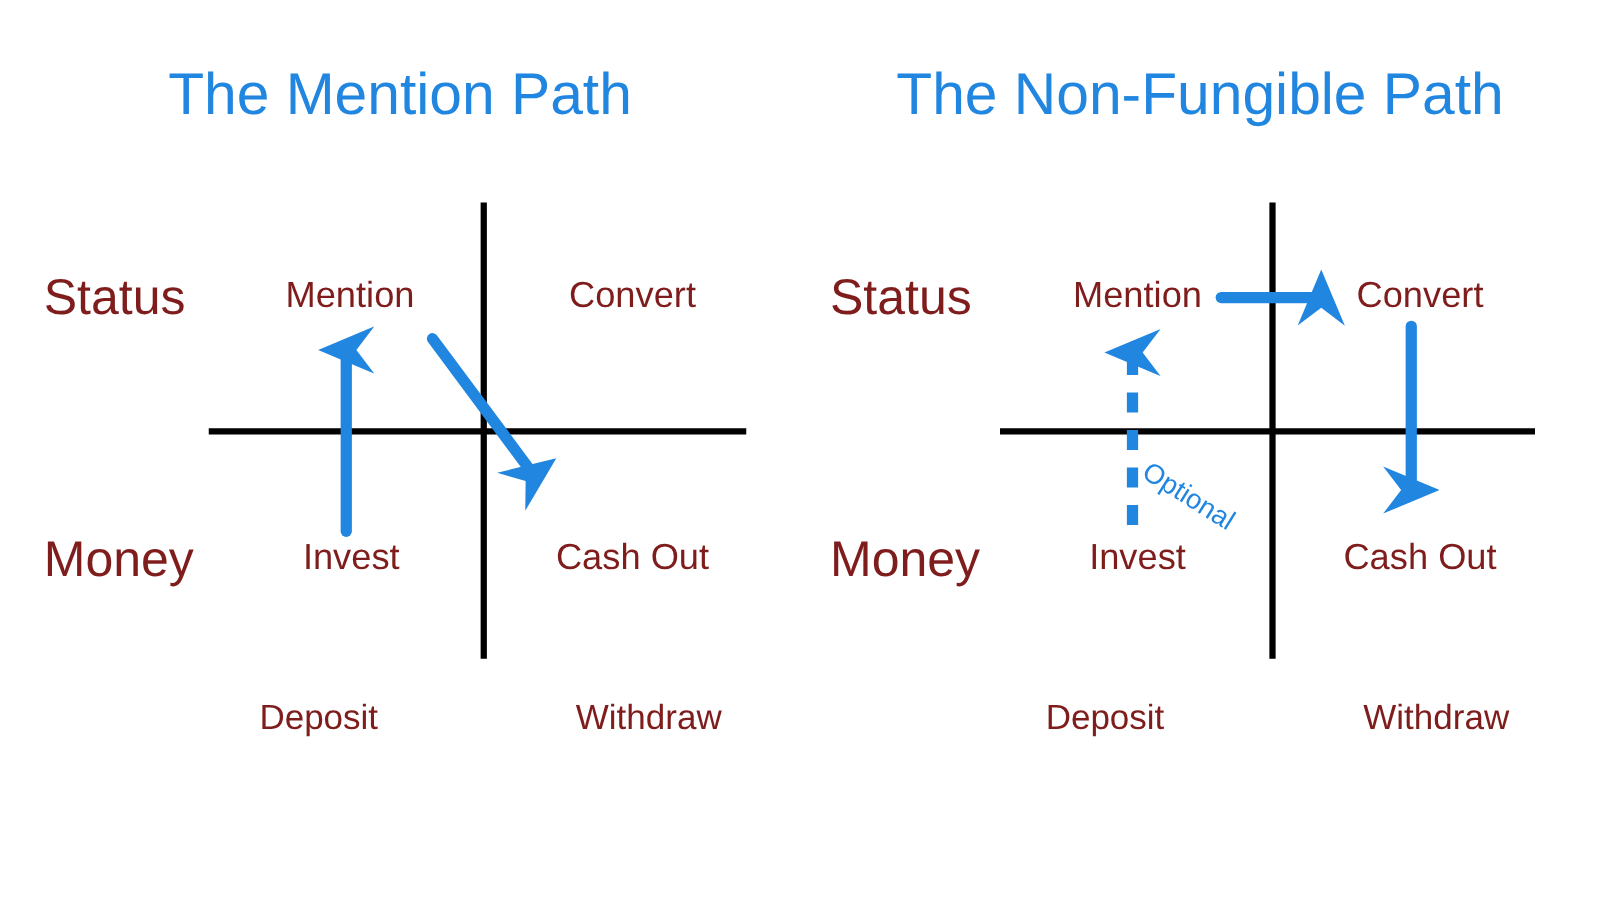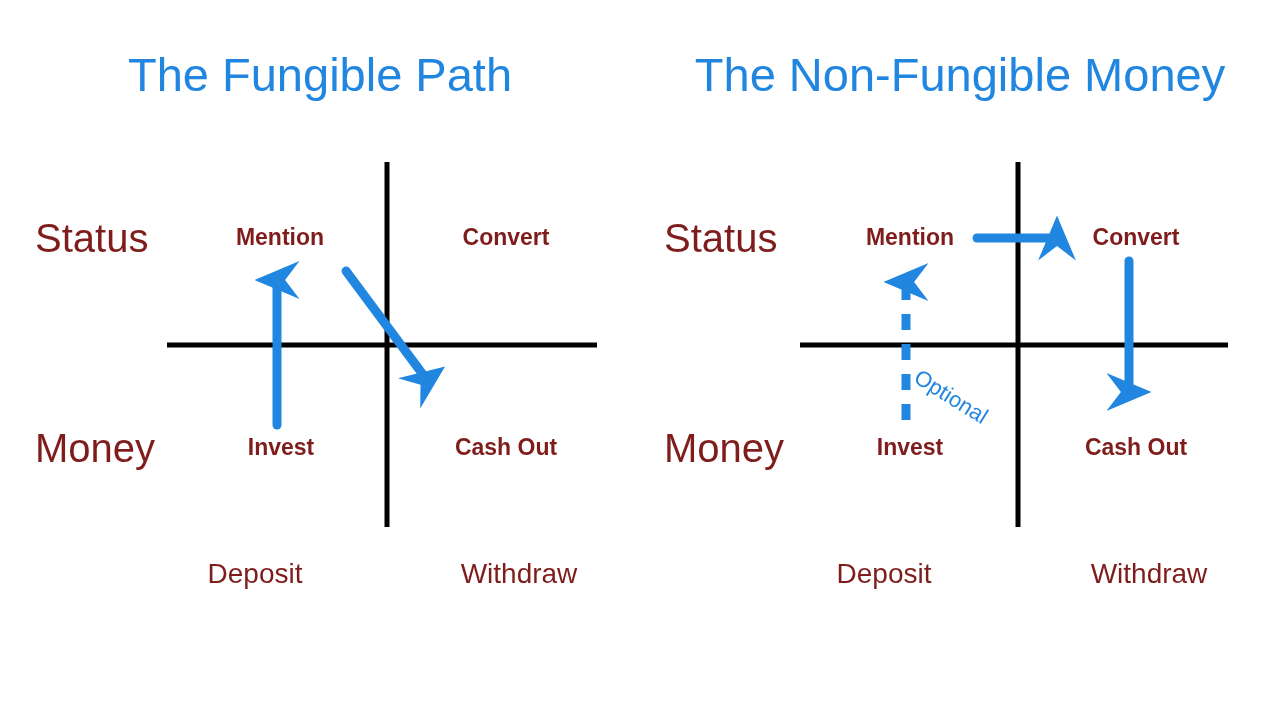--- a/index.html
+++ b/index.html
@@ -57,22 +57,21 @@
     white-space: nowrap;
     line-height: 1;
   }
   .lbl-axis {           
     font-size: 40px;
   }
   .lbl-bottom {         
     font-size: 28px;
   }
   .lbl-quad {           
-    font-size: 23px;
-    font-weight: bold;
+    font-size: 29px;
   }
   .lbl-center {
     text-align: center;
     transform: translate(-50%, -50%);
   }
   .optional-lbl {
     position: absolute;
     color: #2186e0;
     font-size: 22px;
     white-space: nowrap;
@@ -80,21 +79,21 @@
     transform-origin: 0 0;
   }
 </style>
 </head>
 <body>
 
 <div class="slide">
 
   <div class="panel panel-left">
 
-    <div class="panel-title">The Fungible Path</div>
+    <div class="panel-title">The Mention Path</div>
 
     <svg class="axes-svg" viewBox="0 0 640 720">
 
       <line x1="167" y1="345" x2="597" y2="345" stroke="#000000" stroke-width="5"></line>
       <line x1="387" y1="162" x2="387" y2="527" stroke="#000000" stroke-width="5"></line>
 
       <defs>
         <marker id="ah-left-up" markerWidth="5" markerHeight="5" refX="2.1" refY="2.5" orient="auto" markerUnits="strokeWidth">
           <path d="M0,5 L2.1,0 L4.2,5 L2.1,3.4 Z" fill="#2186e0"></path>
         </marker>
@@ -120,21 +119,21 @@
 
     <div class="lbl lbl-quad lbl-center" style="left:506px; top:447px;">Cash Out</div>
 
     <div class="lbl lbl-bottom lbl-center" style="left:255px; top:574px;">Deposit</div>
 
     <div class="lbl lbl-bottom lbl-center" style="left:519px; top:574px;">Withdraw</div>
   </div>
 
   <div class="panel panel-right">
 
-    <div class="panel-title">The Non-Fungible Money</div>
+    <div class="panel-title">The Non-Fungible Path</div>
 
     <svg class="axes-svg" viewBox="0 0 640 720">
       <line x1="160" y1="345" x2="588" y2="345" stroke="#000000" stroke-width="5"></line>
       <line x1="378" y1="162" x2="378" y2="527" stroke="#000000" stroke-width="5"></line>
 
       <defs>
         <marker id="ah-r-up" markerWidth="5" markerHeight="5" refX="2.1" refY="2.5" orient="auto" markerUnits="strokeWidth">
           <path d="M0,5 L2.1,0 L4.2,5 L2.1,3.4 Z" fill="#2186e0"></path>
         </marker>
         <marker id="ah-r-right" markerWidth="5" markerHeight="5" refX="2.1" refY="2.5" orient="auto" markerUnits="strokeWidth">

